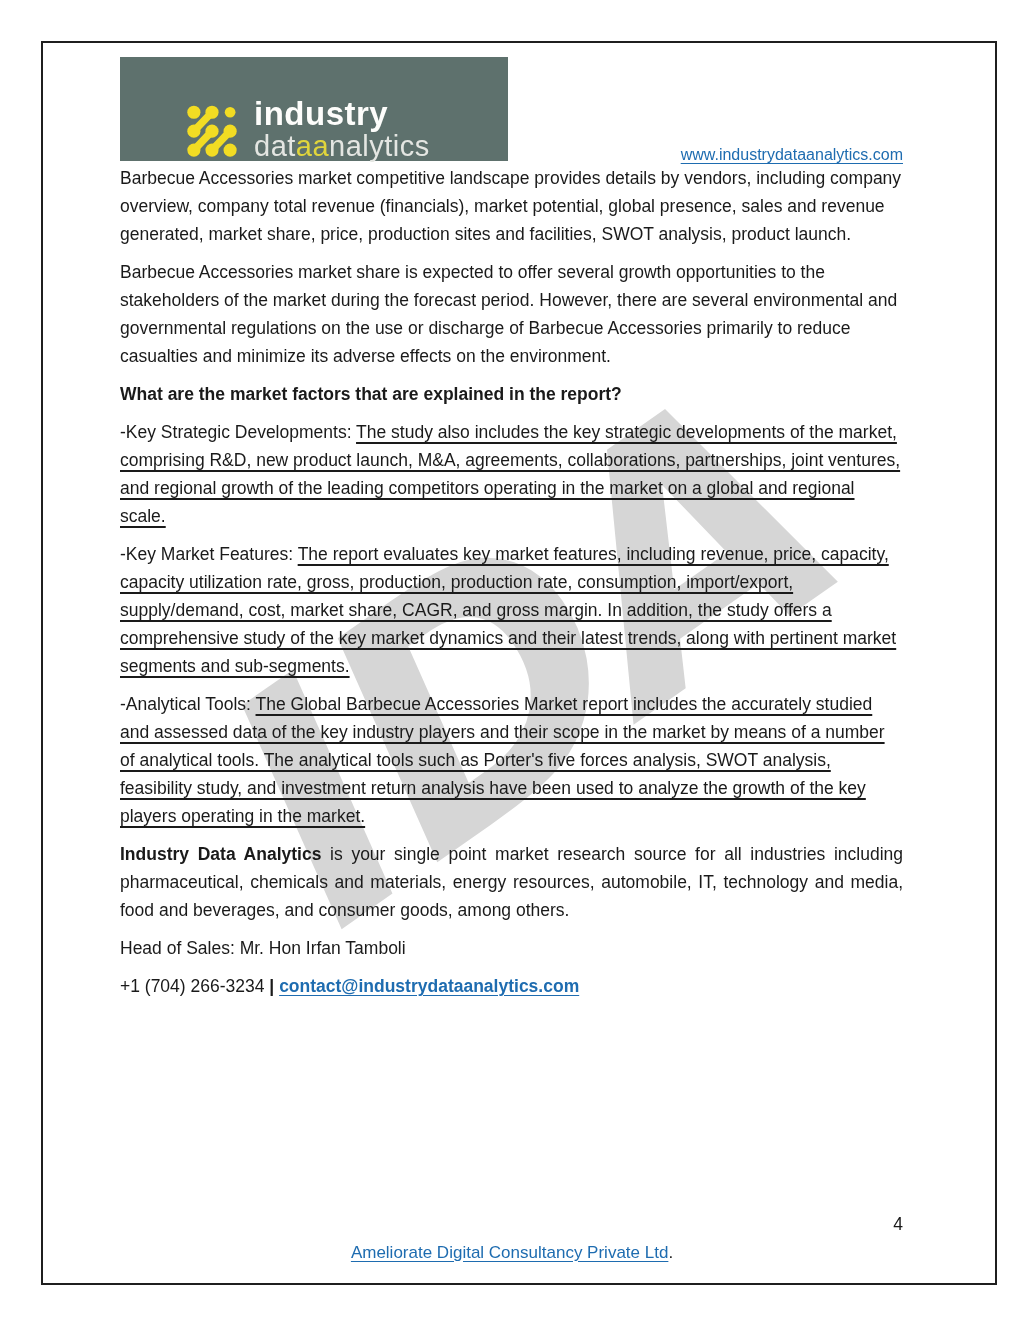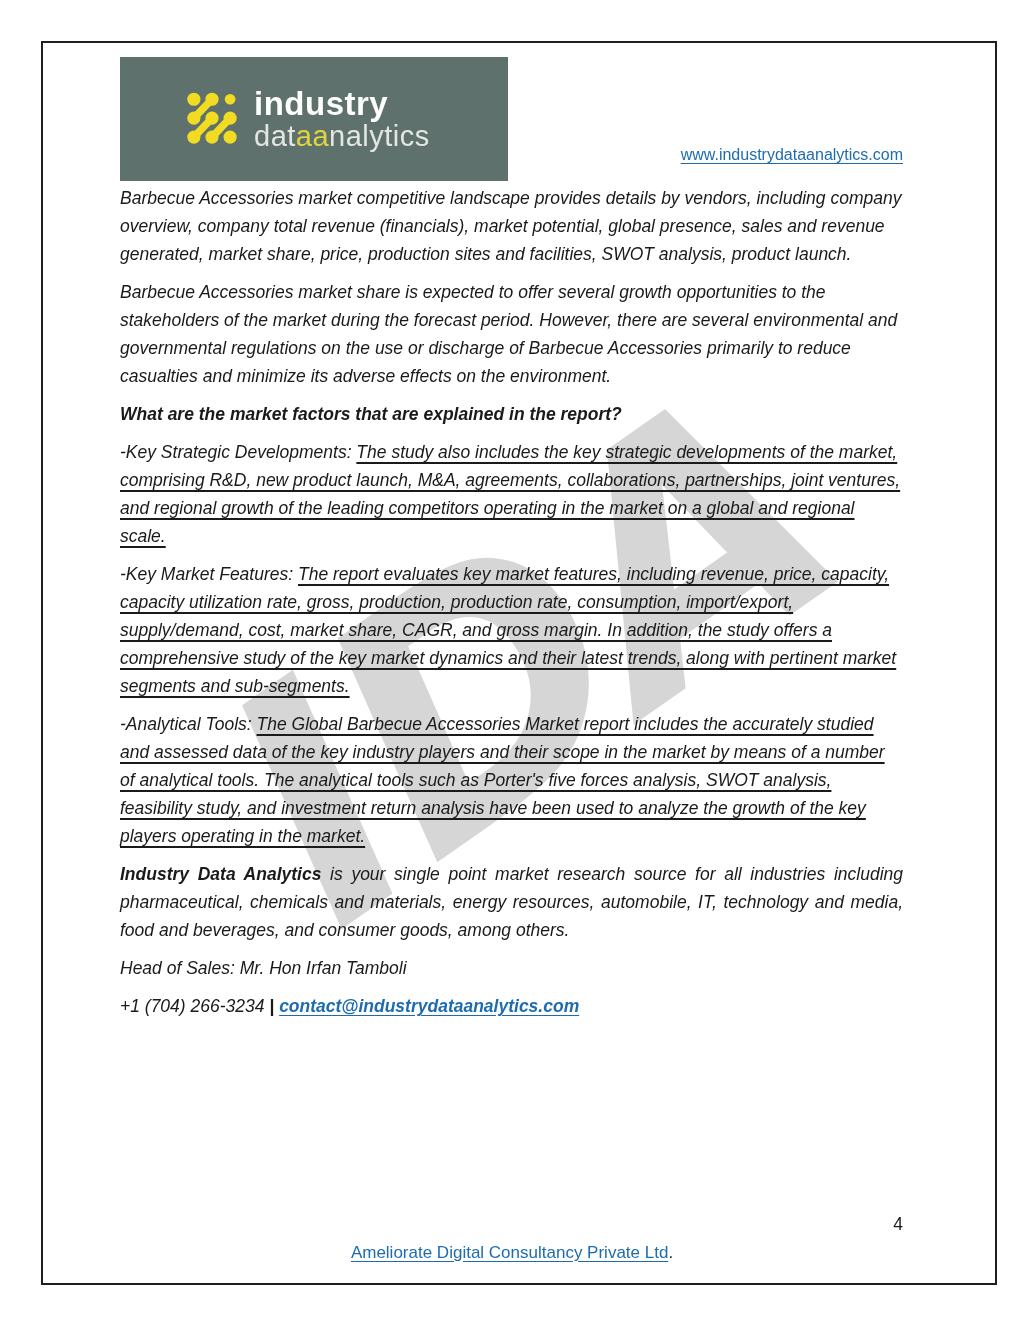--- a/index.html
+++ b/index.html
@@ -17,36 +17,36 @@
     transform:rotate(-35deg);
     font-family:"DejaVu Sans", sans-serif; font-style:italic; font-weight:bold;
     font-size:330px; line-height:1; color:#d6d6d6; z-index:1;
     user-select:none; letter-spacing:-6px;
   }
   .content{
     position:absolute; left:120px; top:57px; width:783px; z-index:2;
     font-size:17.5px; line-height:28px;
   }
   .logo{
-    width:388px; height:124px; background:#5e716d;
-    display:flex; align-items:center; box-sizing:border-box; padding-left:64px;
+    width:388px; height:104px; background:#5e716d;
+    display:flex; align-items:flex-end; box-sizing:border-box; padding-left:64px;
   }
   .logo-dots{ width:56px; height:58px; flex:0 0 auto; margin-right:14px; }
   .logo-text{ line-height:1; }
   .logo-line1{
     font-weight:bold; font-size:33px; color:#fdfdfb; letter-spacing:0.5px;
     margin-bottom:2px;
   }
   .logo-line2{ font-size:29px; font-weight:300; color:#e4e6e2; letter-spacing:0.5px; }
   .logo-line2 .aa{ color:#e0d53c; }
   .top-url{
     position:absolute; right:0; top:84px; font-size:16px;
   }
   a.link{ color:#1e6cb0; text-decoration:underline; text-underline-offset:3px; cursor:pointer; }
-  .para{ margin:0 0 10px 0;font-style:italic; }
+  .para{ margin:0 0 10px 0; }
   .first-para{ margin-top:3px; }
   .heading{ font-weight:bold; margin:2px 0 10px 0; }
   .ul{ text-decoration:underline; text-decoration-thickness:1.5px; text-underline-offset:3.5px; }
   .about{ text-align:justify; }
   .about .bold{ font-weight:bold; }
   .contact-line .sep{ font-weight:bold; color:#1a1a1a; }
   .contact-line a{ font-weight:bold; }
   .page-number{
     position:absolute; right:121px; top:1210px; z-index:2;
     font-size:17.5px; line-height:28px;

